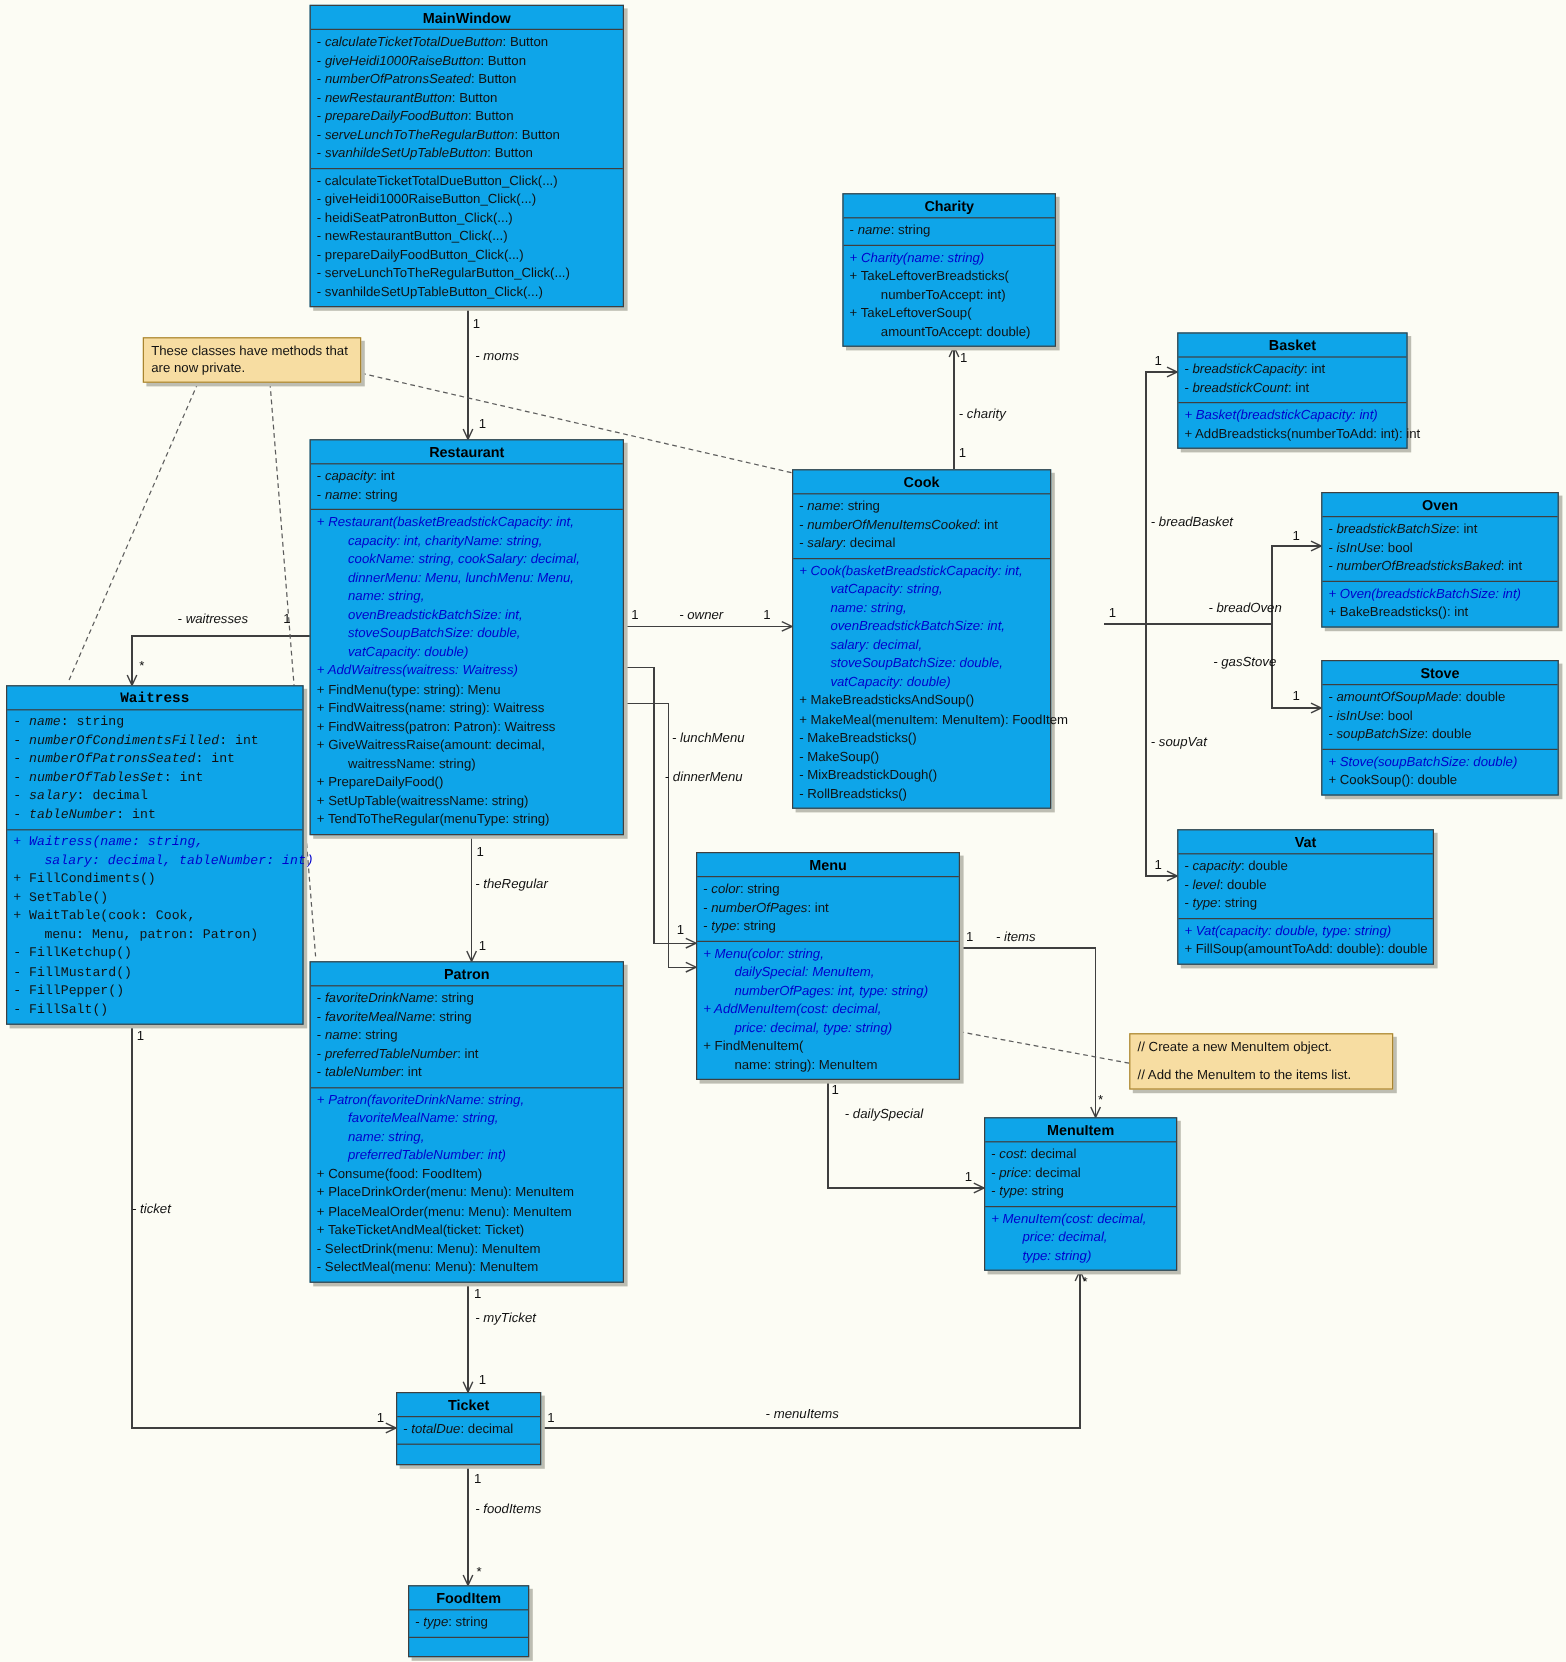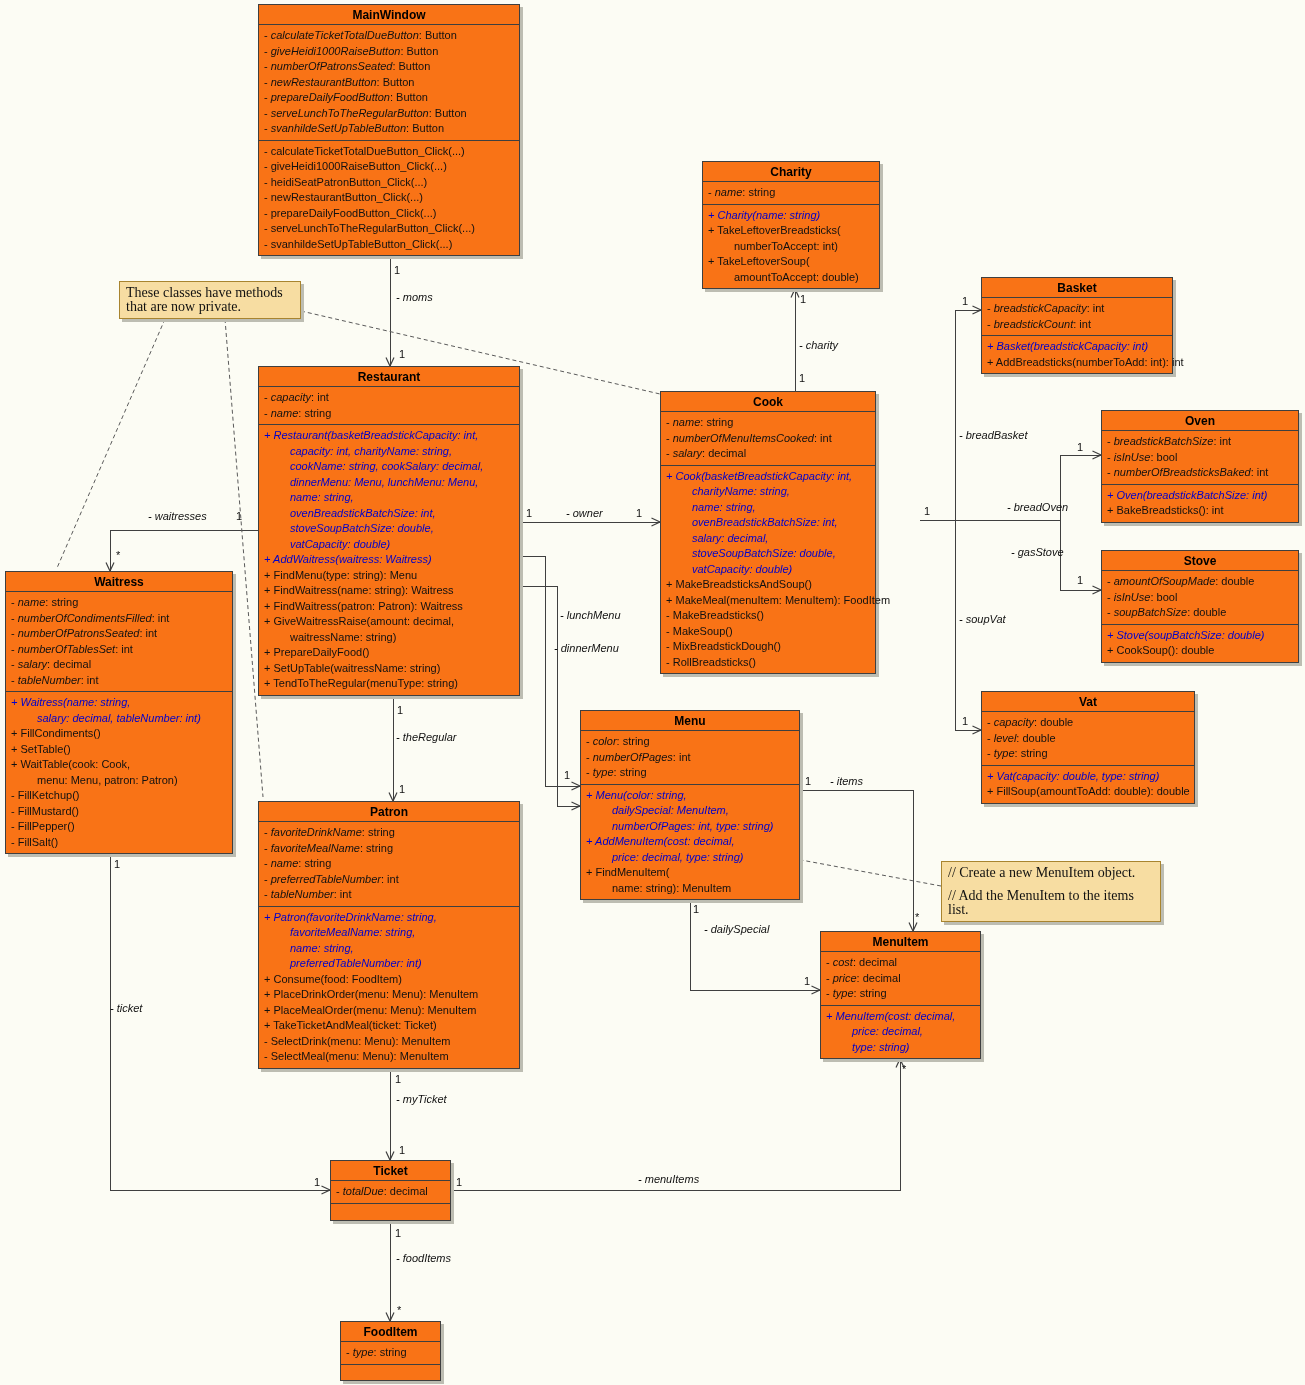--- a/index.html
+++ b/index.html
@@ -2,34 +2,34 @@
 <html><head>
 <meta charset="utf-8">
 <style>
   * { margin:0; padding:0; box-sizing:border-box; }
   html,body { background:#e9e9e4; }
   body { font-family:"Liberation Sans", sans-serif; }
   #canvas { position:relative; width:1305px; height:1385px; background:#fcfcf4; overflow:hidden; }
   #wires { position:absolute; left:0; top:0; }
   .assoc { fill:none; stroke:#3f3f3f; stroke-width:1; shape-rendering:crispEdges; }
   .notelink { fill:none; stroke:#5a5a5a; stroke-width:1; stroke-dasharray:4 3; }
-  .uml-class { position:absolute; display:flex; flex-direction:column; background:#f97316;
+  .uml-class { position:absolute; display:flex; flex-direction:column; background:#0ea5e9;
                border:1px solid #3f3f3f; box-shadow:3px 3px 0 #bdbdb2; }
   .uml-title { flex:none; font-size:12px; font-weight:bold; text-align:center;
                padding:3px 4px 2px; border-bottom:1px solid #3f3f3f; white-space:nowrap; }
   .uml-attrs { flex:none; padding:3px 5px; border-bottom:1px solid #3f3f3f; }
   .uml-methods { flex:1 1 auto; padding:3px 5px; }
   .m { font-size:11px; line-height:15.5px; white-space:nowrap; color:#111; }
   .m i { font-style:italic; }
   .m.blue { color:#0000cc; font-style:italic; }
   .m.ind { padding-left:26px; }
   .elabel { position:absolute; font-size:11px; line-height:13px; color:#111; white-space:nowrap; }
   .elabel.name { font-style:italic; }
   .uml-note { position:absolute; background:#f7dda2; border:1px solid #a8842f;
-              box-shadow:3px 3px 0 #bdbdb2; padding:4px 6px; font-size:14px; line-height:14px; color:#111;font-family:Liberation Serif, serif; }
+              box-shadow:3px 3px 0 #bdbdb2; padding:4px 6px; font-size:11px; line-height:14px; color:#111; }
   .uml-note .gap { height:9px; }
 </style>
 </head>
 <body>
 
 <div id="canvas">
 
   <svg id="wires" width="1305" height="1385" viewBox="0 0 1305 1385">
     <defs>
       <marker id="arrow" markerWidth="12" markerHeight="12" refX="9.5" refY="5" orient="auto" markerUnits="userSpaceOnUse">
@@ -227,35 +227,35 @@
   </div>
     <div class="uml-class" style="left: 660px; top: 391px; width: 216px;">
     <div class="uml-title">Cook</div>
     <div class="uml-attrs">
         <div class="m">- <i>name</i>: string</div>
         <div class="m">- <i>numberOfMenuItemsCooked</i>: int</div>
         <div class="m">- <i>salary</i>: decimal</div>
       </div>
     <div class="uml-methods">
         <div class="m blue">+ Cook(basketBreadstickCapacity: int,</div>
-        <div class="m blue ind">charityName: string,</div>
+        <div class="m blue ind">vatCapacity: string,</div>
         <div class="m blue ind">name: string,</div>
         <div class="m blue ind">ovenBreadstickBatchSize: int,</div>
         <div class="m blue ind">salary: decimal,</div>
         <div class="m blue ind">stoveSoupBatchSize: double,</div>
         <div class="m blue ind">vatCapacity: double)</div>
         <div class="m">+ MakeBreadsticksAndSoup()</div>
         <div class="m">+ MakeMeal(menuItem: MenuItem): FoodItem</div>
         <div class="m">- MakeBreadsticks()</div>
         <div class="m">- MakeSoup()</div>
         <div class="m">- MixBreadstickDough()</div>
         <div class="m">- RollBreadsticks()</div>
       </div>
   </div>
-    <div class="uml-class" style="left: 5px; top: 571px; width: 228px;">
+    <div class="uml-class" style="left: 5px; top: 571px; width: 248px; font-family: Liberation Mono, monospace;">
     <div class="uml-title">Waitress</div>
     <div class="uml-attrs">
         <div class="m">- <i>name</i>: string</div>
         <div class="m">- <i>numberOfCondimentsFilled</i>: int</div>
         <div class="m">- <i>numberOfPatronsSeated</i>: int</div>
         <div class="m">- <i>numberOfTablesSet</i>: int</div>
         <div class="m">- <i>salary</i>: decimal</div>
         <div class="m">- <i>tableNumber</i>: int</div>
       </div>
     <div class="uml-methods">

